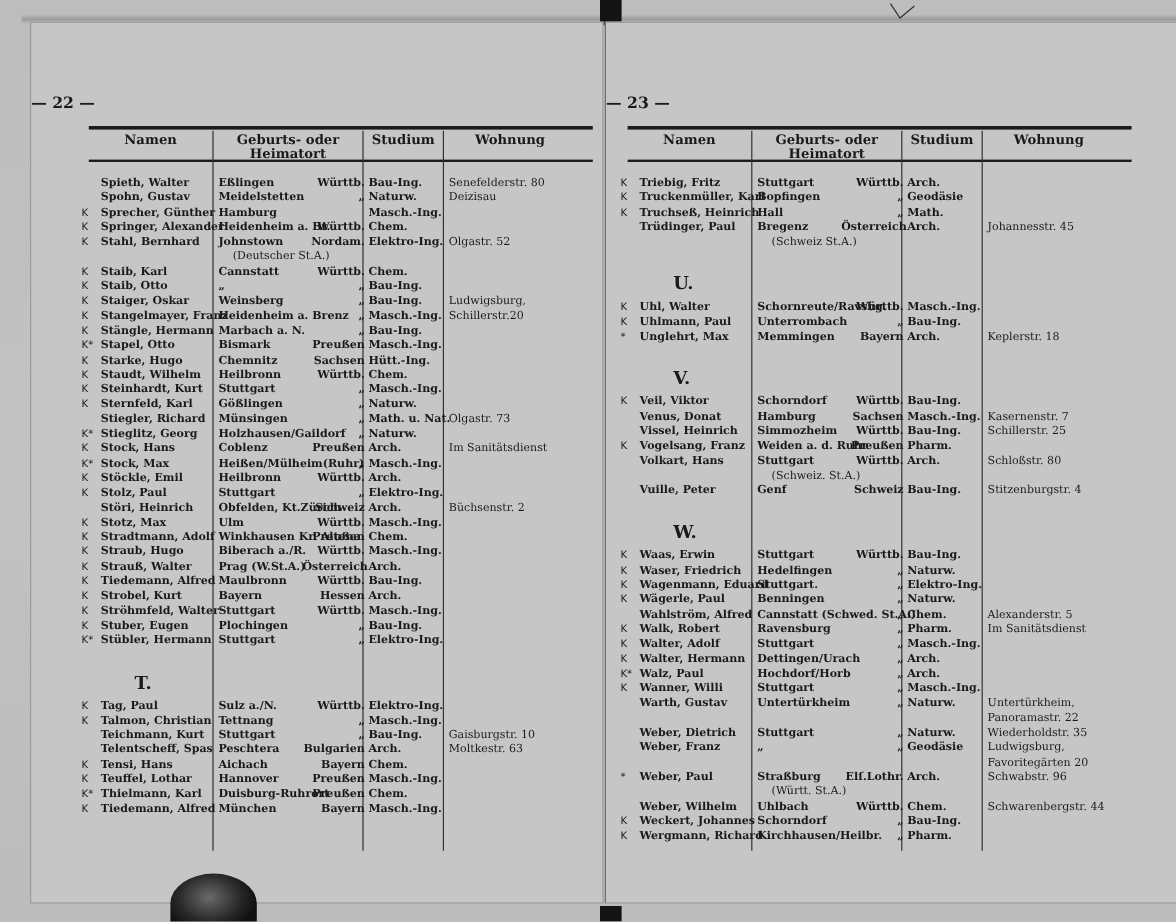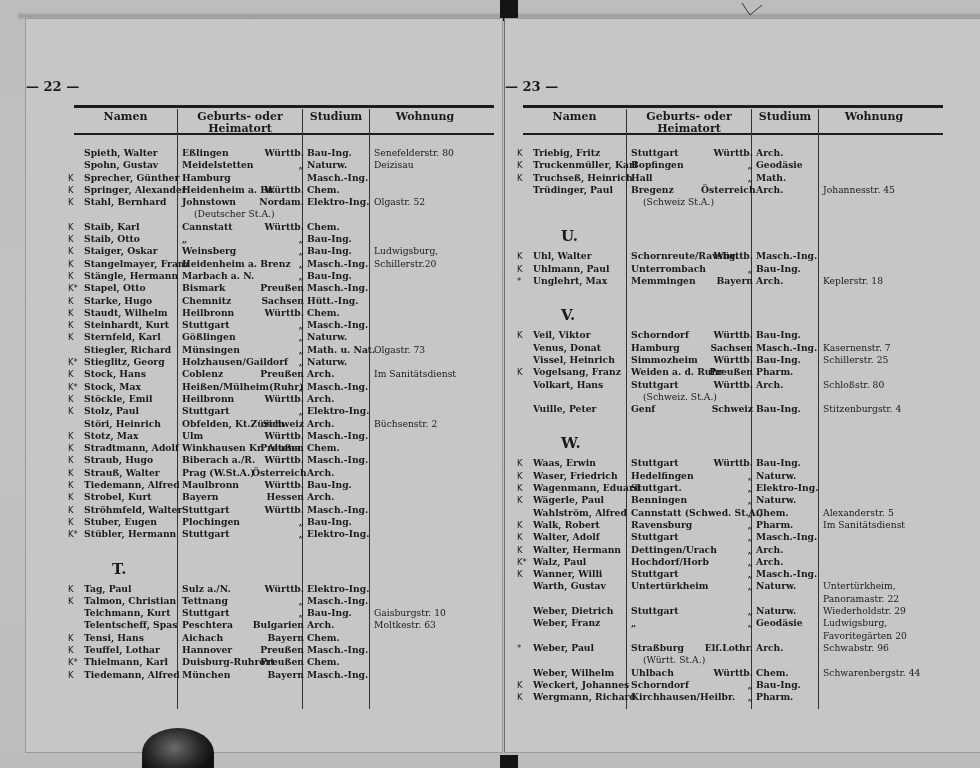--- a/index.html
+++ b/index.html
@@ -632,21 +632,21 @@
           <span class="c c-land">„</span>
           <span class="c c-stud">Naturw.</span>
           <span class="c c-wohn">Untertürkheim, Panoramastr. 22</span>
         </div>
         <div class="row">
           <span class="c c-mark"></span>
           <span class="c c-name">Weber, Dietrich</span>
           <span class="c c-ort">Stuttgart</span>
           <span class="c c-land">„</span>
           <span class="c c-stud">Naturw.</span>
-          <span class="c c-wohn">Wiederholdstr. 29</span>
+          <span class="c c-wohn">Wiederholdstr. 35</span>
         </div>
         <div class="row tall">
           <span class="c c-mark"></span>
           <span class="c c-name">Weber, Franz</span>
           <span class="c c-ort">„</span>
           <span class="c c-land">„</span>
           <span class="c c-stud">Geodäsie</span>
           <span class="c c-wohn">Ludwigsburg, Favoritegärten 20</span>
         </div>
         <div class="row tall">

